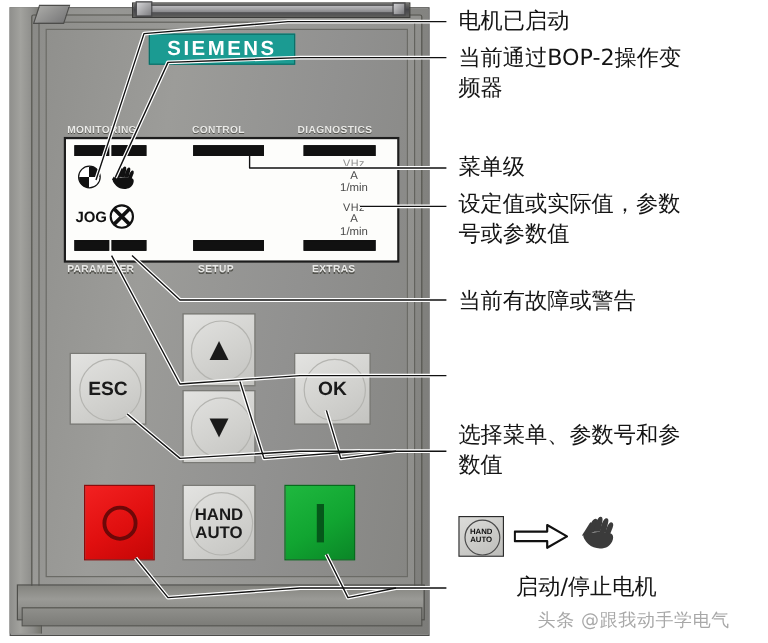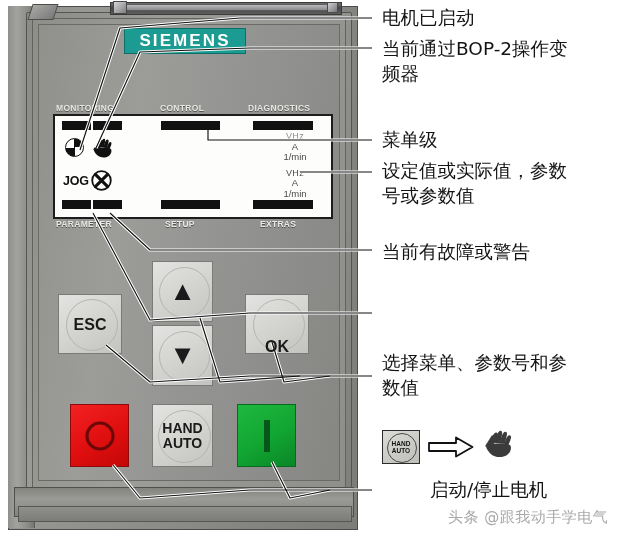--- a/index.html
+++ b/index.html
@@ -192,21 +192,21 @@
   <div class="key key-grey" style="left:152px;top:325px;width:61px;height:61px;">
     <div class="key-circ" style="left:6px;top:5px;width:49px;height:49px;"></div>
     <div class="key-txt" style="font-size:27px;line-height:27px;">▼</div>
   </div>
 
   <div class="key key-grey" style="left:58px;top:294px;width:64px;height:60px;align-items:center;">
     <div class="key-circ" style="left:7px;top:4px;width:50px;height:50px;"></div>
     <div class="key-txt" style="font-size:16px;">ESC</div>
   </div>
 
-  <div class="key key-grey" style="left:245px;top:294px;width:64px;height:60px;align-items:flex-end;">
+  <div class="key key-grey" style="left:245px;top:294px;width:64px;height:60px;">
     <div class="key-circ" style="left:7px;top:4px;width:50px;height:50px;"></div>
     <div class="key-txt" style="font-size:16px;">OK</div>
   </div>
 
   <div class="key key-red" style="left:70px;top:404px;width:59px;height:63px;">
     <svg width="34" height="34" viewBox="0 0 34 34">
       <circle cx="17" cy="17" r="13" fill="none" stroke="#6d0808" stroke-width="3.2"></circle>
     </svg>
   </div>
 

